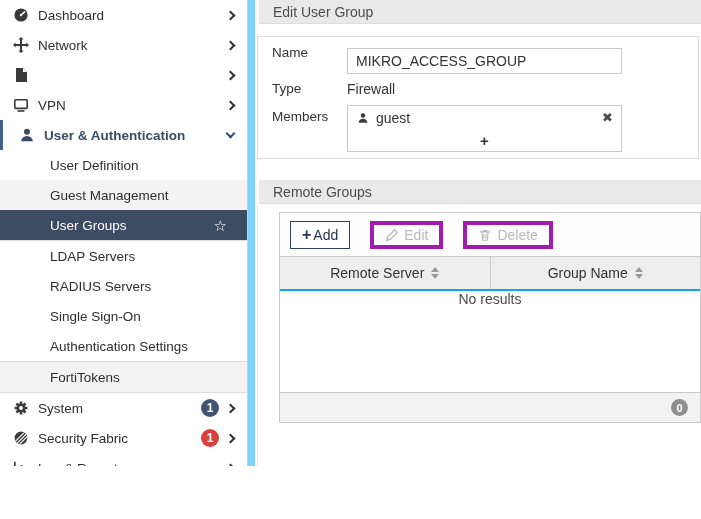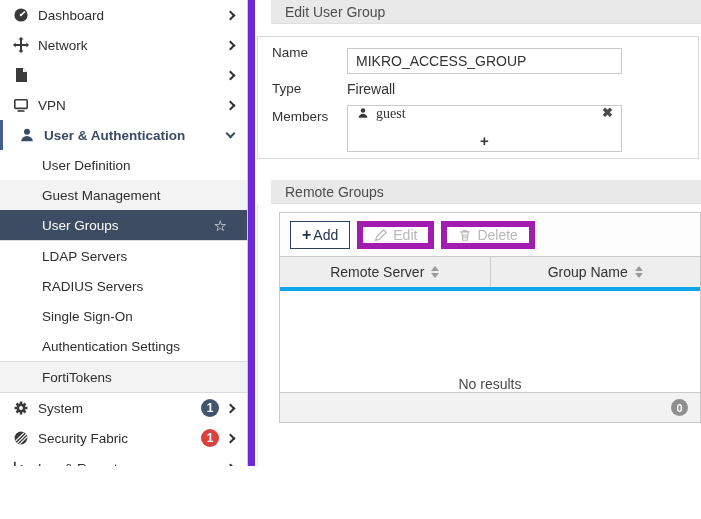--- a/index.html
+++ b/index.html
@@ -1,73 +1,73 @@
 <!DOCTYPE html>
 <html><head>
 <meta charset="utf-8">
 <style>
   * { margin:0; padding:0; box-sizing:border-box; }
   html,body { width:701px; height:519px; background:#fff; }
   body { font-family:"Liberation Sans","DejaVu Sans",sans-serif; font-size:13.5px; color:#2e2e2e; }
-  .app { position:relative; width:701px; height:466px; overflow:hidden; background:#6d28d9; }
+  .app { position:relative; width:701px; height:466px; overflow:hidden; background:#7dd3fc; }
 
   
   .sidebar { position:absolute; left:0; top:0; width:248px; height:519px; background:#fff; border-right:1px solid #cfcfcf; }
   .s-row { height:30px; display:flex; align-items:center; padding:0 10px 0 12px; cursor:pointer; }
   .s-row .lbl { margin-left:9px; white-space:nowrap; }
   .s-row.sub { padding-left:38px; }
-  .s-row.sub .lbl { margin-left:4px; }
+  .s-row.sub .lbl { margin-left:12px; }
   .s-row.shaded { background:#f3f3f3; }
   .s-row.selected { background:#3d4c63; color:#fff; }
   .s-row.active-section { border-left:3px solid #45608c; padding-left:15px; color:#394b63; font-weight:bold; }
   .s-row.active-section .icon { color:#394b63; }
   .s-div { height:1px; background:#dcdcdc; }
   .icon { width:17px; height:17px; display:inline-flex; align-items:center; justify-content:center; color:#3a3a3a; flex:none; }
   .icon svg { width:16px; height:16px; display:block; }
   .chev { width:7px; height:7px; border-top:2px solid #333; border-right:2px solid #333; flex:none; margin-left:auto; margin-right:3px; }
   .chev.right { transform:rotate(45deg); }
   .chev.down  { transform:rotate(135deg); margin-top:-3px; border-color:#394b63; }
   .badge { margin-left:auto; margin-right:8px; min-width:18px; height:18px; border-radius:50%; color:#fff; font-size:12px; font-weight:bold; display:flex; align-items:center; justify-content:center; flex:none; }
   .badge + .chev { margin-left:0; }
   .star { margin-left:auto; margin-right:10px; color:#fff; font-size:15px; line-height:1; }
 
   
   .content { position:absolute; left:255px; top:0; right:0; bottom:0; background:#fff; }
-  .graybar { position:absolute; left:16px; right:0; height:24px; background:#e9e9e9; border-bottom:1px solid #dedede; line-height:24px; padding-left:14px; font-size:14px; color:#4d4d4d; }
+  .graybar { position:absolute; left:4px; right:0; height:24px; background:#e9e9e9; border-bottom:1px solid #dedede; line-height:24px; padding-left:14px; font-size:14px; color:#4d4d4d; }
   .titlebar { top:0; }
   .sectionbar { top:180px; }
 
   .form-card { position:absolute; left:2px; top:36px; right:2px; height:123px; border:1px solid #d9d9d9; background:#fff; }
   .f-label { position:absolute; left:14px; font-size:13.5px; color:#333; }
   .name-input { position:absolute; left:89px; top:11px; width:275px; height:24px; border:1px solid #c9c9c9; background:#fff; font-family:inherit; font-size:14px; color:#333; padding:12px 8px; outline:none; }
   .type-value { position:absolute; left:89px; top:44px; font-size:14px; color:#333; }
   .members-box { position:absolute; left:89px; top:68px; width:275px; height:47px; border:1px solid #c9c9c9; background:#fff; display:flex; flex-direction:column; }
-  .member-row { height:24px; display:flex; align-items:flex-start; padding:0 8px; font-size:14px; color:#333; cursor:pointer;font-family:Liberation Serif, serif; }
+  .member-row { height:24px; display:flex; align-items:center; padding:0 8px; font-size:14px; color:#333; cursor:pointer; }
   .member-row .icon { width:13px; height:13px; margin-right:7px; color:#3a3a3a; }
   .member-row .icon svg { width:12px; height:12px; }
   .member-x { margin-left:auto; font-size:13px; font-weight:bold; color:#4a4a4a; cursor:pointer; line-height:1; }
   .member-add { height:22px; display:flex; align-items:center; justify-content:center; font-size:15px; font-weight:bold; color:#333; cursor:pointer; }
 
   .card2 { position:absolute; left:2px; top:204px; right:2px; bottom:0; border-left:1px solid #e6e6e6; }
   .table-panel { position:absolute; left:23px; top:212px; width:422px; height:211px; border:1px solid #c9c9c9; background:#fff; display:flex; flex-direction:column; }
   .toolbar { height:43px; display:flex; align-items:center; padding:0 10px; background:#fdfdfd; }
   .btn { display:inline-flex; align-items:center; height:28px; padding:0 11px; background:#fff; font-size:14px; cursor:pointer; margin-right:7px; }
   .btn .bicon { margin-right:5px; display:inline-flex; }
   .btn-add { border:1px solid #2c415f; color:#22344f; }
   .btn-add .plus { font-weight:bold; font-size:16px; margin-right:2px; line-height:1; }
-  .btn-disabled { border:6px solid #a21caf; color:#b9b9b9; }
+  .btn-disabled { border:4px solid #a21caf; color:#b9b9b9;margin-left:13px; }
   .btn-disabled svg { display:block; }
-  .thead { height:35px; display:flex; border-top:1px solid #cacaca; border-bottom:4px solid #0ea5e9; background:#eeeeee; }
+  .thead { height:35px; display:flex; border-top:1px solid #cacaca; border-bottom:2px solid #0ea5e9; background:#eeeeee; }
   .th { flex:1; display:flex; align-items:center; justify-content:center; font-size:14px; color:#333; cursor:pointer; }
   .th:first-child { border-right:1px solid #cacaca; }
   .sort { display:inline-flex; flex-direction:column; margin-left:7px; row-gap:2px; }
   .sort i { display:block; width:0; height:0; border-left:4px solid transparent; border-right:4px solid transparent; }
   .sort .up { border-bottom:5px solid #9a9a9a; }
   .sort .dn { border-top:5px solid #9a9a9a; }
-  .tbody { flex:1; display:flex; align-items:flex-end; justify-content:center; font-size:14px; color:#4a4a4a; background:#fff; }
+  .tbody { flex:1; display:flex; align-items:flex-start; justify-content:center; font-size:14px; color:#4a4a4a; background:#fff; }
   .tfoot { height:30px; background:#f2f2f2; border-top:1px solid #cacaca; display:flex; align-items:center; justify-content:flex-end; padding-right:12px; }
   .count-badge { min-width:17px; height:17px; border-radius:50%; background:#8f8f8f; color:#fff; font-size:11px; font-weight:bold; display:flex; align-items:center; justify-content:center; }
 </style>
 </head>
 <body>
 
 <div class="app">
   <nav class="sidebar" id="sidebar">
       <div class="s-row">
         <span class="icon">

